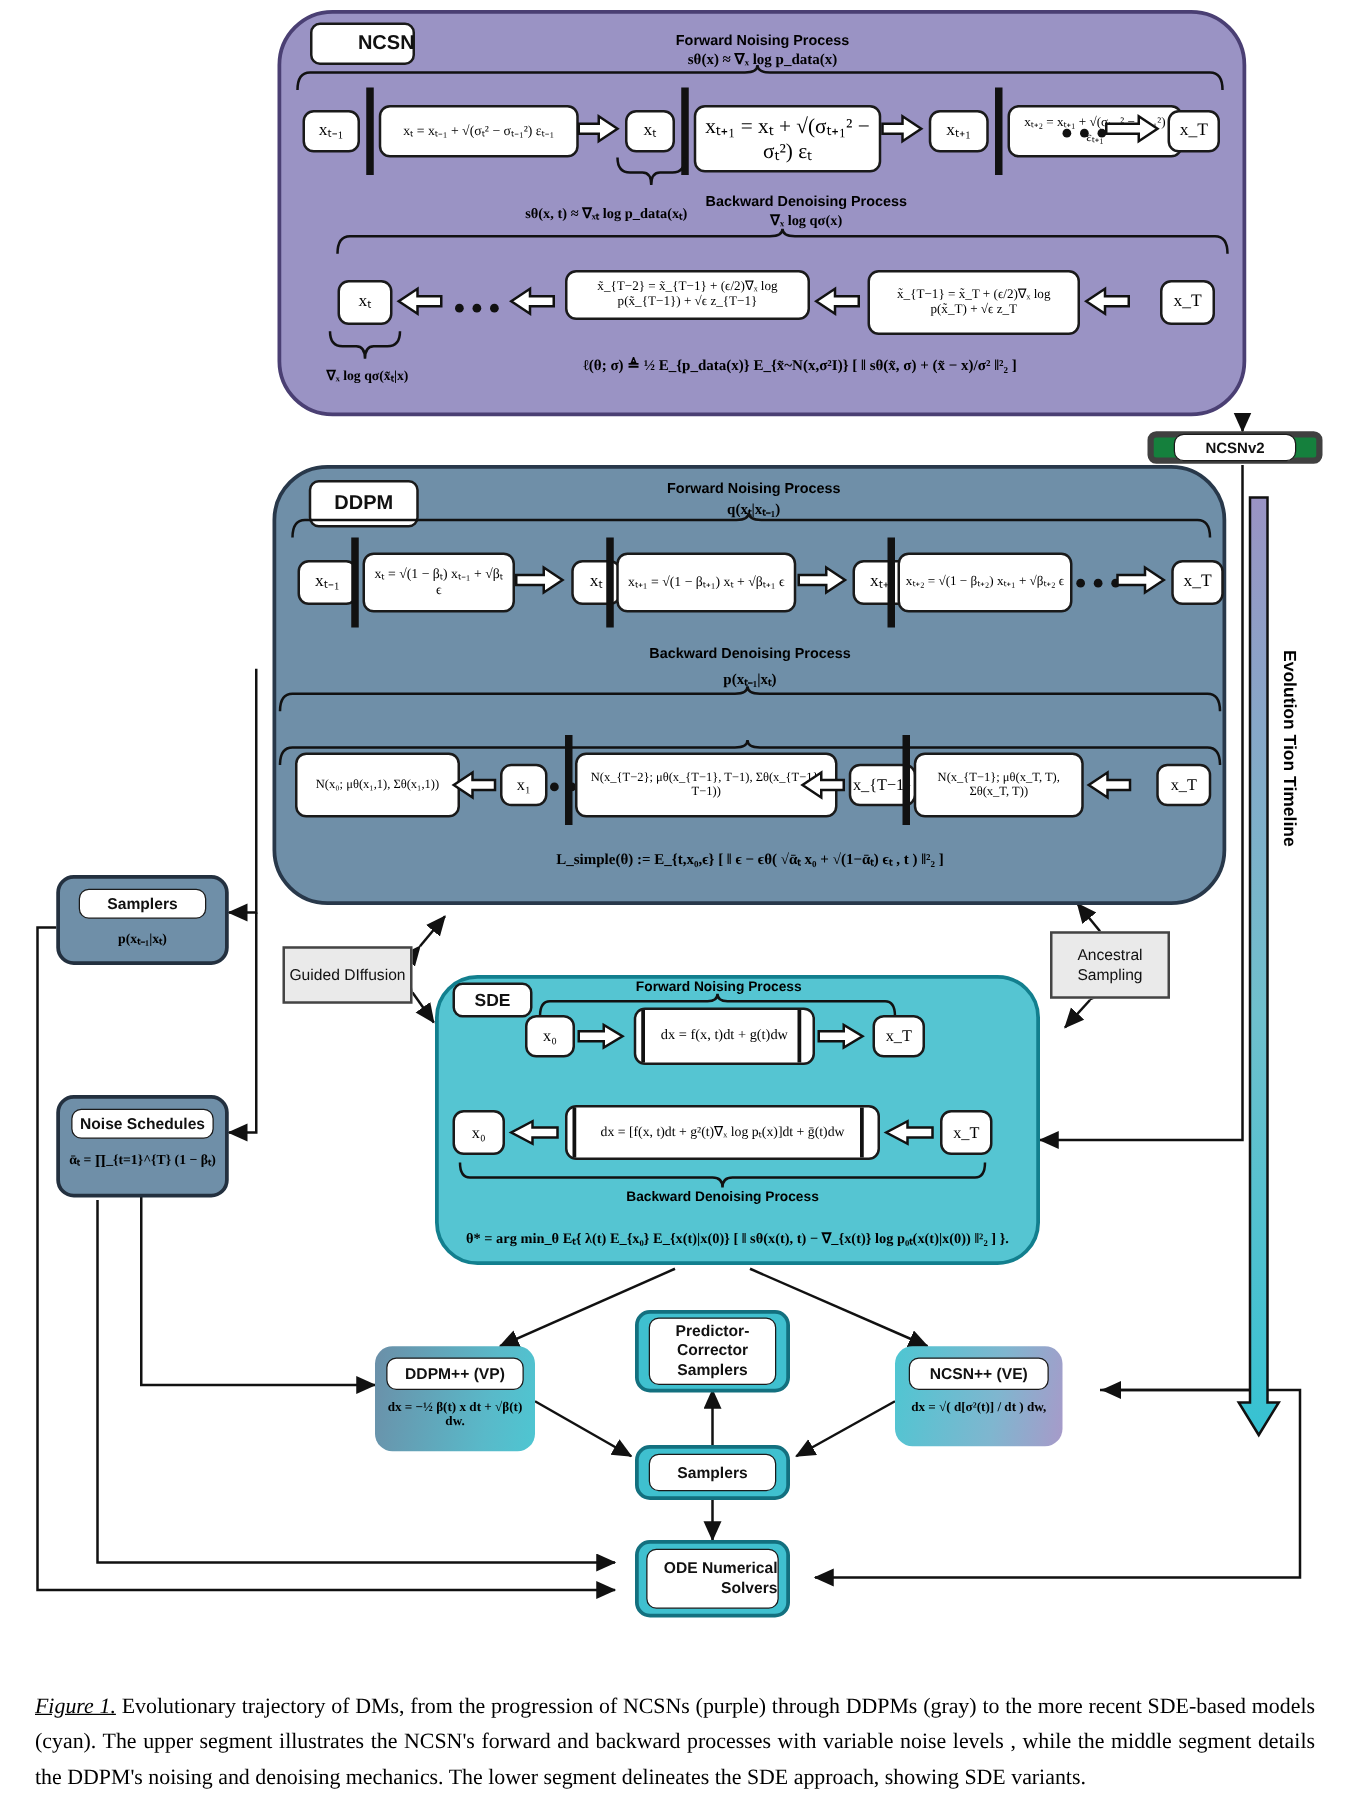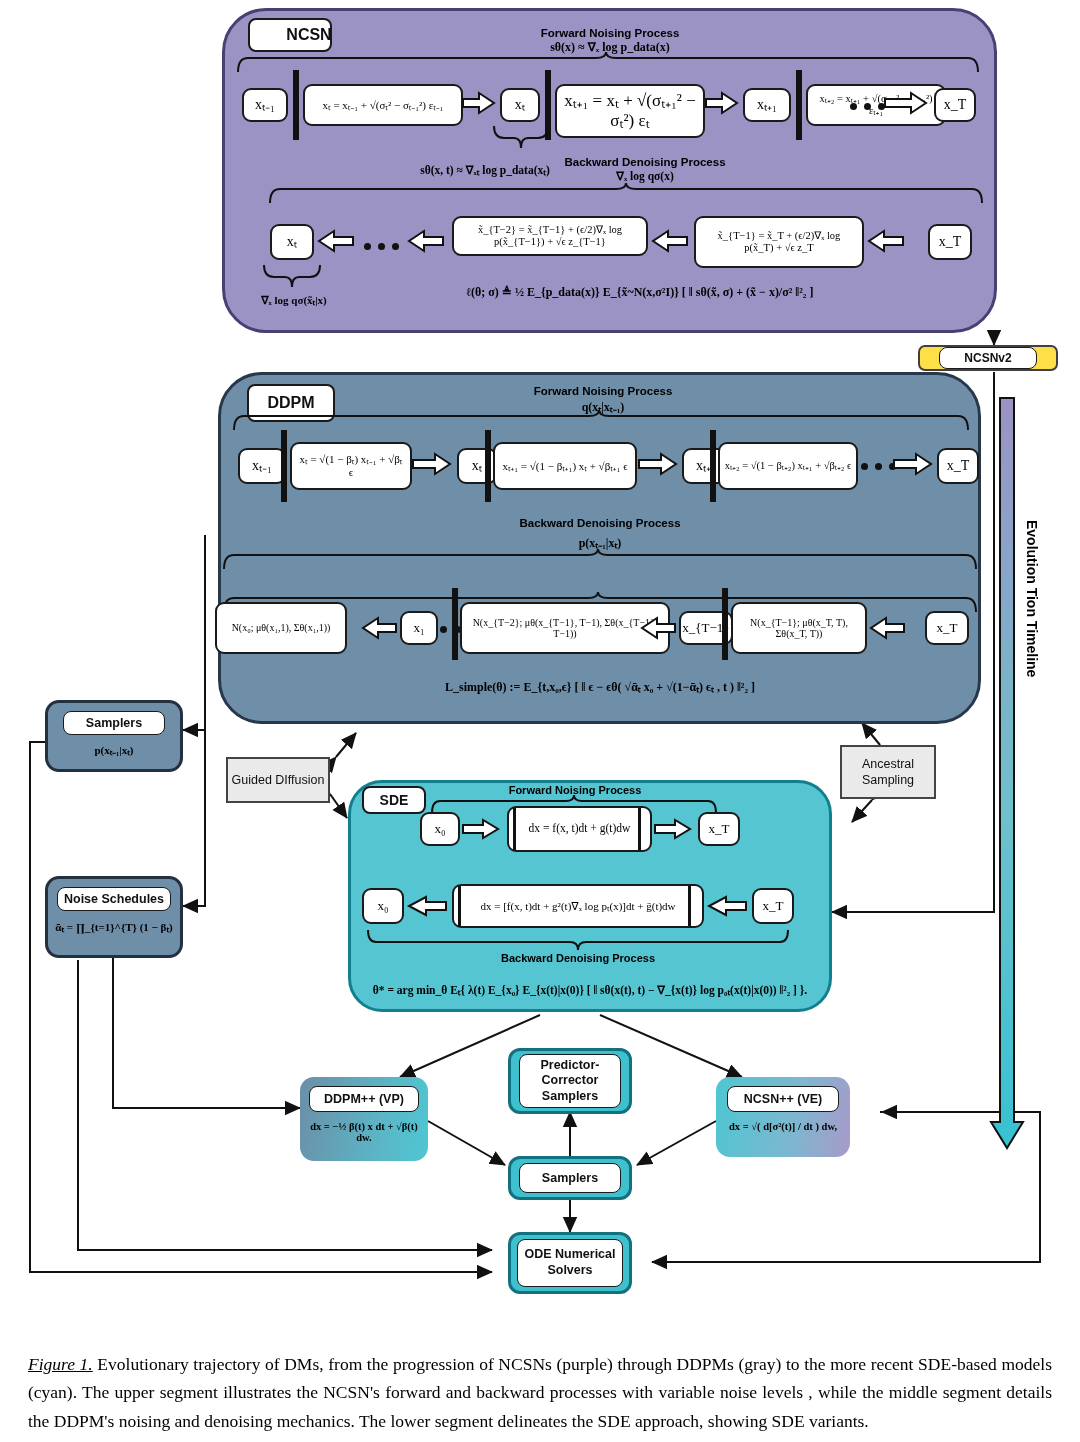--- a/index.html
+++ b/index.html
@@ -45,21 +45,21 @@
   .card-gray{background:#eaeaea;border:2px solid #444;border-radius:0;
              display:flex;align-items:center;justify-content:center;text-align:center;
              font-family:"Liberation Sans",sans-serif;color:#111;line-height:1.3;}
   .card-cyan{background:#3fc0cf;border:3px solid #13707f;border-radius:12px;
              display:flex;align-items:center;justify-content:center;}
   .card-vp{background:linear-gradient(100deg,#6b8fa8 0%,#59b9c9 70%,#4ec6d2 100%);
            border:0;border-radius:14px;}
   .card-ve{background:linear-gradient(100deg,#4ec6d2 0%,#7fb6cf 60%,#a79ac9 100%);
            border:0;border-radius:14px;}
 
-  .ncsnv2{background:#fde047;border:2px solid #404040;border-radius:7px;
+  .ncsnv2{background:#15803d;border:5px solid #404040;border-radius:7px;
           display:flex;align-items:center;justify-content:center;}
 
   
   .tl-label{font-family:"Liberation Sans",sans-serif;font-weight:bold;color:#000;
             writing-mode:vertical-rl;text-orientation:mixed;white-space:nowrap;}
 
   
   .caption{position:absolute;font-family:"Liberation Serif",serif;color:#000;
            font-size:17.5px;line-height:1.62;text-align:justify;}
   .caption .fg{font-style:italic;text-decoration:underline;}
@@ -247,21 +247,21 @@
   <div class="abs plabel" style="left:480px;top:516px;width:240px;font-size:11.5px;">Backward Denoising Process</div>
   <div class="abs formula" style="left:480px;top:534px;width:240px;font-size:12px;">p(xₜ₋₁|xₜ)</div>
 
   <svg class="abs" style="left:222px;top:549px;width:756px;height:22px;">
     <path class="ln" d="M2,20 Q2,6 12,6 L366,6 Q376,6 376,0 Q376,6 386,6 L744,6 Q754,6 754,20"></path>
   </svg>
   <svg class="abs" style="left:222px;top:592px;width:756px;height:22px;">
     <path class="ln" d="M2,20 Q2,6 12,6 L366,6 Q376,6 376,0 Q376,6 386,6 L744,6 Q754,6 754,20"></path>
   </svg>
 
-  <div class="abs chip" style="left:215px;top:602px;width:132px;height:52px;font-size:10px;padding:0 4px;">N(x₀; μθ(x₁,1), Σθ(x₁,1))</div>
+  <div class="abs chip" style="left:236px;top:602px;width:132px;height:52px;font-size:10px;padding:0 4px;">N(x₀; μθ(x₁,1), Σθ(x₁,1))</div>
   <svg class="abs harrow-l" style="left:362px;top:617px;width:36px;height:24px;">
       <path d="M34,7 L16,7 L16,1 L1,11 L16,21 L16,15 L34,15 Z" fill="#fff" stroke="#111" stroke-width="2"></path>
     </svg>
   <div class="abs chip" style="left:400px;top:611px;width:38px;height:34px;font-size:13px;">x₁</div>
   <div class="abs dots" style="left:440px;top:626px;">
       <i></i>
       <i></i>
       <i></i>
     </div>
   <div class="abs vbar" style="left:452px;top:588px;width:6px;height:72px;"></div>
@@ -351,21 +351,21 @@
       <span>Corrector</span>
       <span>Samplers</span>
     </div>
   </div>
 
   <div class="abs card-cyan" style="left:508px;top:1156px;width:124px;height:44px;">
     <div class="tagbox" style="width:100px;height:28px;font-size:12.5px;border-width:1.6px;">Samplers</div>
   </div>
 
   <div class="abs card-cyan" style="left:508px;top:1232px;width:124px;height:62px;">
-    <div class="tagbox" style="width:104px;height:46px;font-size:12.5px;border-width:1.6px;flex-direction:column;line-height:1.25;">
+    <div class="tagbox" style="width:104px;height:46px;font-size:12.5px;border-width:1.6px;flex-direction:column;line-height:1.25;align-items:flex-end;">
       <span>ODE Numerical</span>
       <span>Solvers</span>
     </div>
   </div>
 
   <div class="abs tl-label" style="left:1024px;top:520px;font-size:14px;">Evolution Tion Timeline</div>
 
   <div class="caption" style="left:28px;top:1350px;width:1024px;">
     <span class="fg">Figure 1.</span><span> Evolutionary trajectory of DMs, from the progression of NCSNs (purple) through DDPMs (gray) to the more recent SDE-based models (cyan). The upper segment illustrates the NCSN's forward and backward processes with variable noise levels , while the middle segment details the DDPM's noising and denoising mechanics. The lower segment delineates the SDE approach, showing SDE variants.</span>
   </div>

